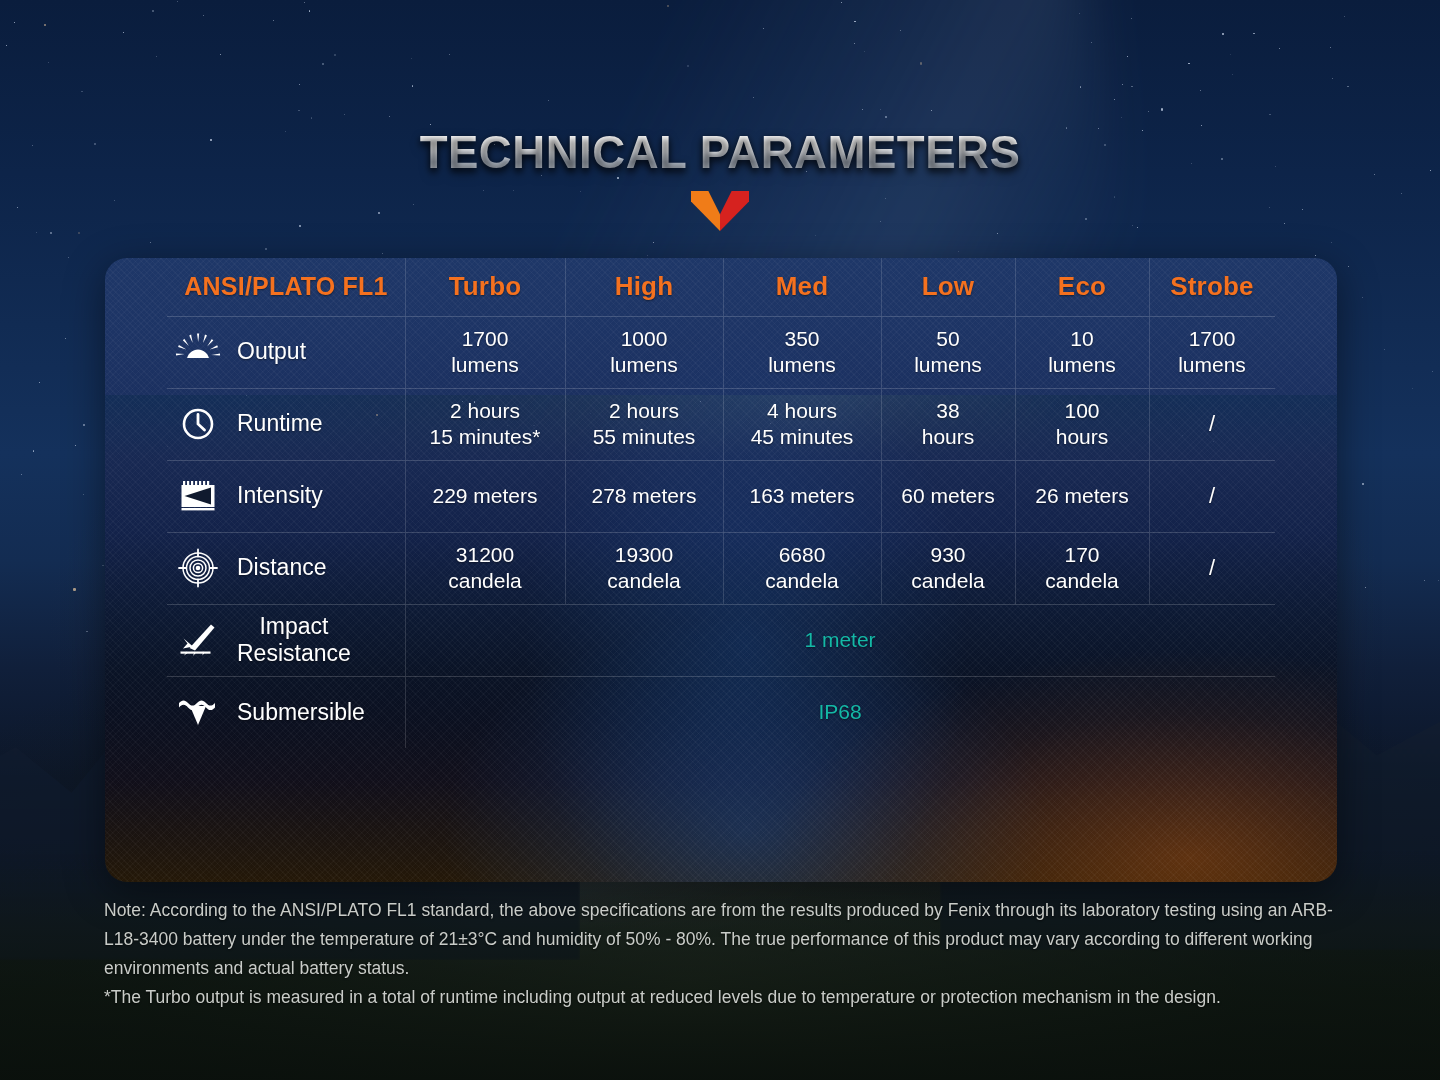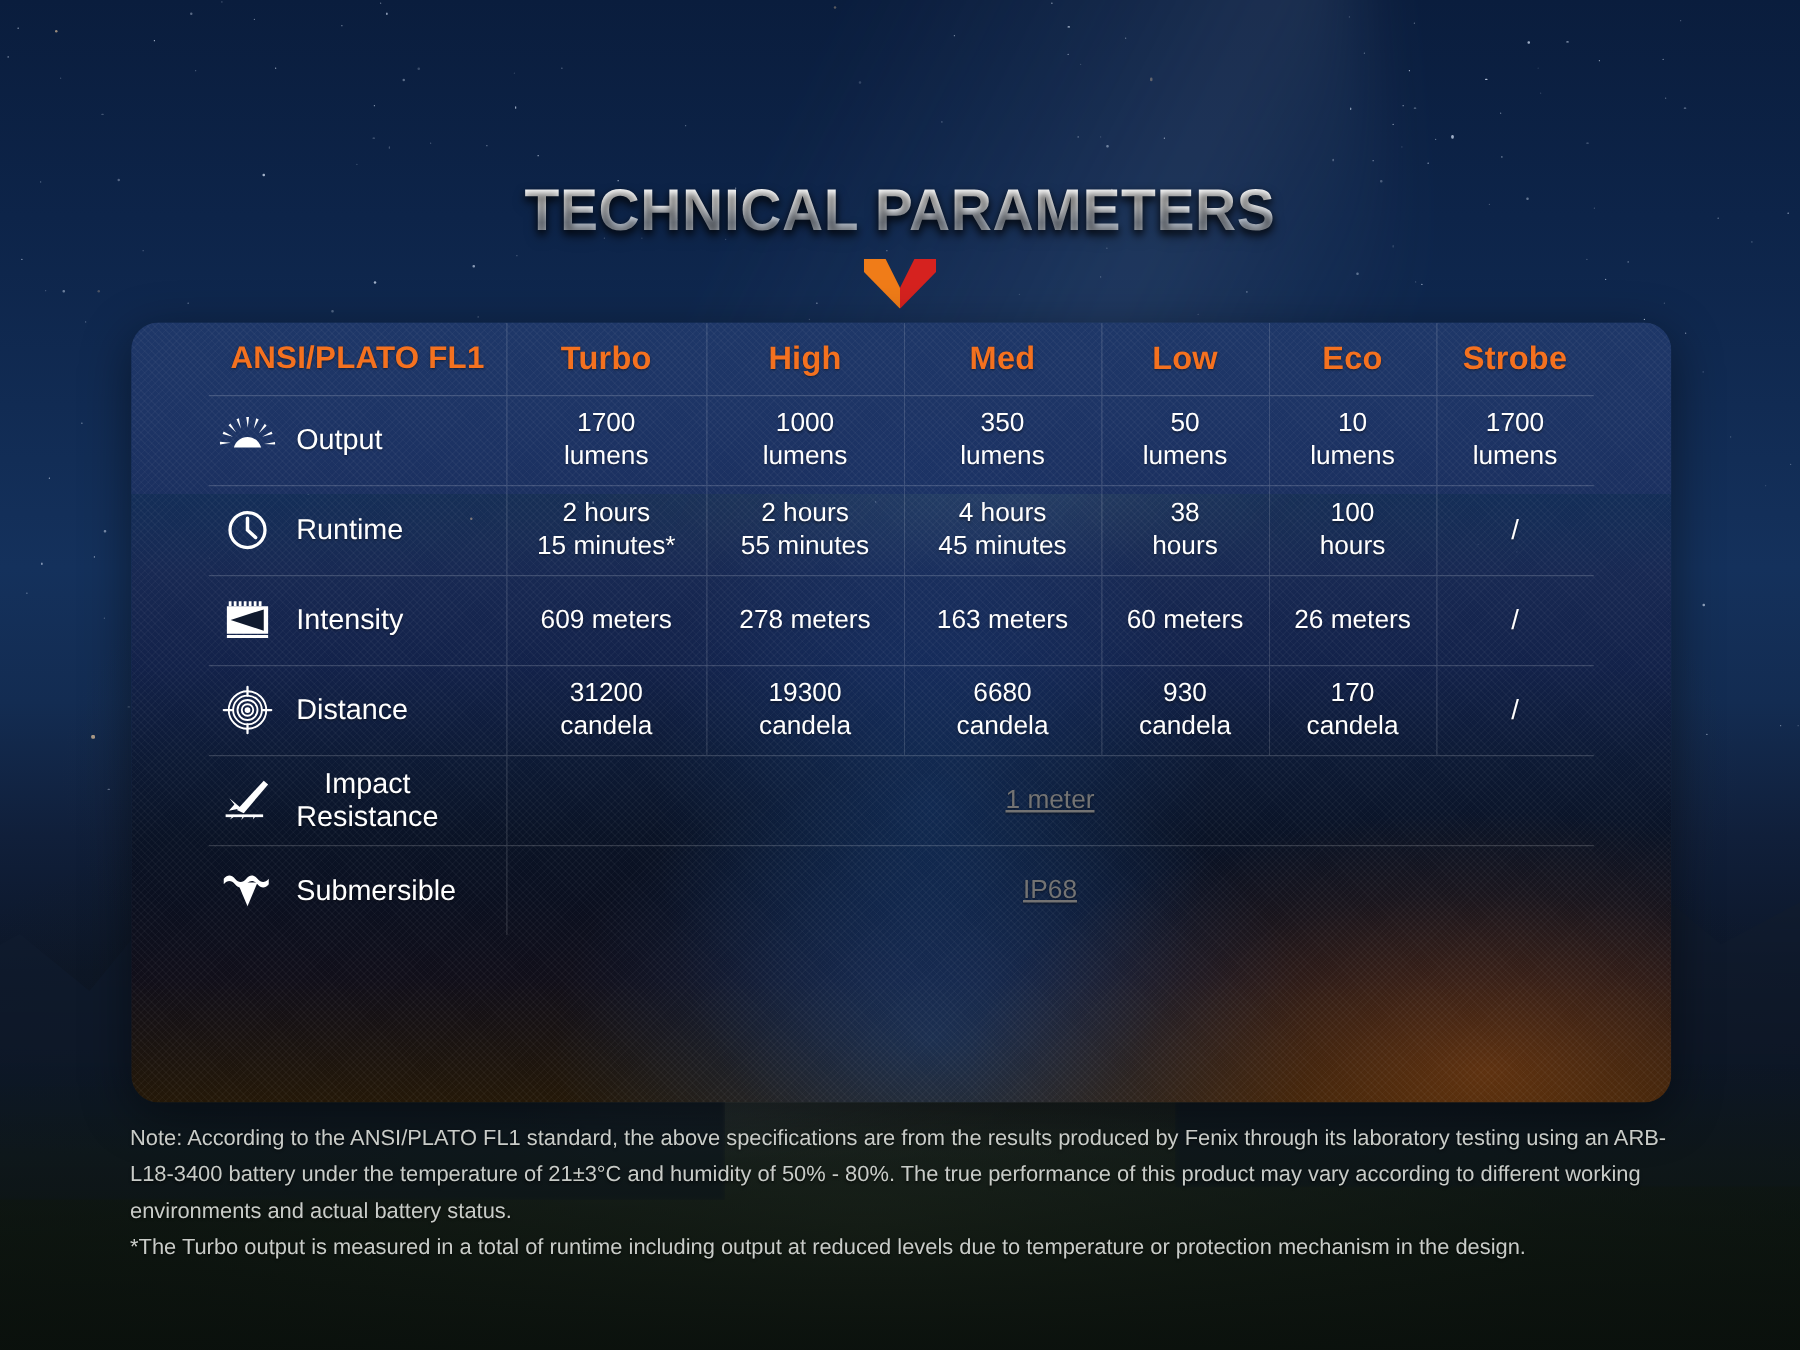--- a/index.html
+++ b/index.html
@@ -61,21 +61,20 @@
     position: absolute; left: 0; right: 0; bottom: 0; height: 230px;
     background: linear-gradient(180deg, rgba(18,26,20,0.0) 0%, rgba(16,24,18,0.55) 35%, rgba(10,16,12,0.92) 100%);
   }
   #stars { position: absolute; inset: 0; pointer-events: none; }
   .star { position: absolute; background: #cfdcf0; border-radius: 50%; }
 
   
   #title-wrap {
     position: absolute; left: 0; right: 0; top: 128px;
     text-align: center;
-    margin-top: 16px;
   }
   #page-title {
     font-size: 47px;
     font-weight: bold;
     letter-spacing: 0.5px;
     line-height: 1;
     background: linear-gradient(180deg, #ffffff 0%, #ffffff 38%, #e9edf3 52%, #aeb7c4 72%, #cfd6df 100%);
     -webkit-background-clip: text;
     background-clip: text;
     color: transparent;
@@ -213,21 +212,21 @@
   tbody td { height: 72px; color: #ffffff; font-size: 21px; line-height: 1.22; text-shadow: 0 1px 2px rgba(0,0,0,0.45); }
   tbody td.two-line { font-size: 21px; }
   .vsep { box-shadow: inset 1px 0 0 rgba(255,255,255,0.14); }
 
   
   .label-cell { text-align: left; }
   .label-inner { display: flex; align-items: center; gap: 16px; padding-left: 8px; }
   .label-text { font-size: 23px; color: #ffffff; line-height: 1.18; }
   .icon { width: 46px; height: 40px; flex: 0 0 46px; display: block; }
 
-  .merged { font-size: 21px; color: #737373; text-decoration: underline; }
+  .merged { font-size: 21px; color: #14b8a6; }
   .slash { font-size: 22px; color: #ffffff; }
 
   
   #footnote {
     position: absolute;
     left: 104px; top: 896px;
     width: 1256px;
     color: #c9ccc8;
     font-size: 17.5px;
     line-height: 29px;
@@ -605,21 +604,21 @@
         <rect x="32" y="5" width="2.2" height="4"></rect>
         <rect x="6.5" y="9" width="33" height="22"></rect>
         <rect x="6.5" y="32" width="33" height="2.4"></rect>
       </g>
       <path d="M36 11.5 L9.5 20 L36 28.5 Z" fill="#101a2e"></path>
     </svg>
                 </span>
                 <span class="label-text">Intensity</span>
               </div>
             </td>
-            <td class="vsep two-line">609 meters</td>
+            <td class="vsep two-line">229 meters</td>
             <td class="vsep two-line">278 meters</td>
             <td class="vsep two-line">163 meters</td>
             <td class="vsep two-line">60 meters</td>
             <td class="vsep two-line">26 meters</td>
             <td class="vsep two-line"><span class="slash">/</span></td>
           </tr>
           <tr class="row-sep">
             <td class="label-cell">
               <div class="label-inner">
                 <span style="display: flex; align-items: center; justify-content: center; width: 46px; height: 40px; flex: 0 0 46px;">

